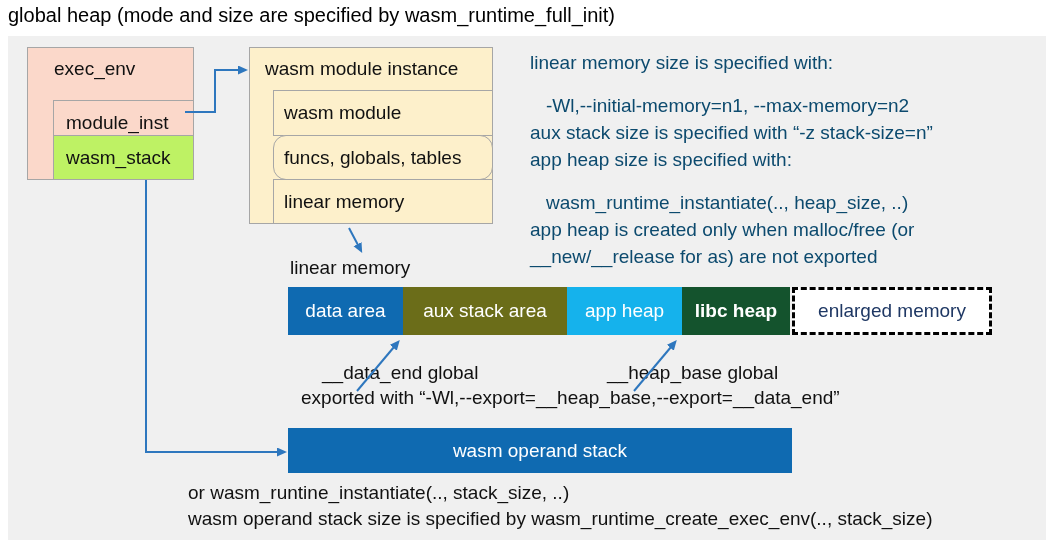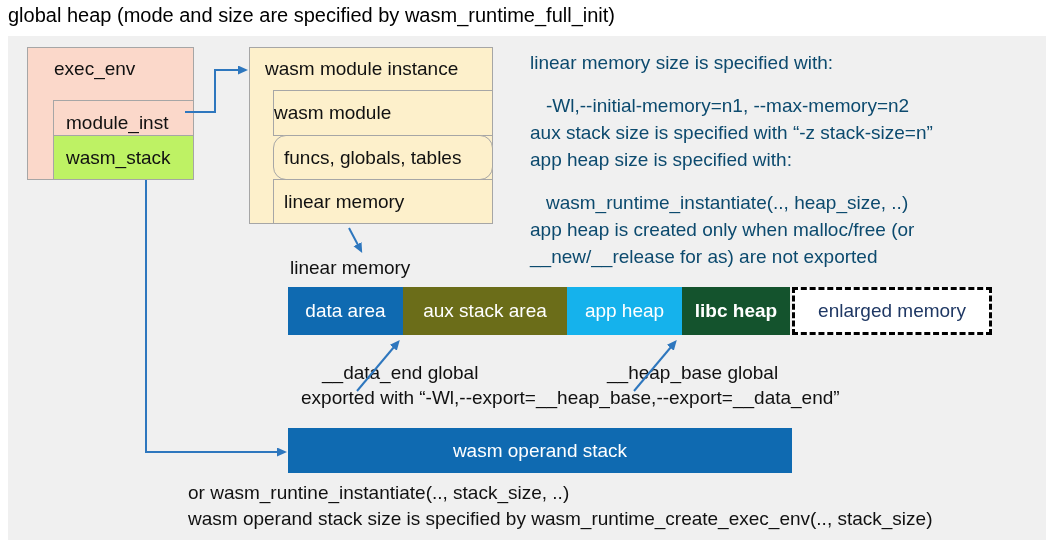--- a/index.html
+++ b/index.html
@@ -15,21 +15,21 @@
 
   
   #exec-box{left:27px;top:47px;width:167px;height:133px;}
   #exec-header{left:27px;top:47px;width:168px;height:44px;padding-left:27px;}
   #exec-row-0{left:53px;top:90px;width:141px;height:46px;padding-left:12px;margin-top:10px;}
   #exec-row-1{left:53px;top:135px;width:141px;height:45px;padding-left:12px;}
 
   
   #mi-box{left:249px;top:47px;width:244px;height:177px;}
   #mi-header{left:249px;top:47px;width:244px;height:44px;padding-left:16px;}
-  #mi-row-0{left:273px;top:90px;width:220px;height:46px;}
+  #mi-row-0{left:273px;top:90px;width:220px;height:46px;padding-left:10px;}
   #mi-row-1{left:273px;top:135px;width:220px;height:45px;padding-left:10px;border-radius:13px;}
   #mi-row-2{left:273px;top:179px;width:220px;height:45px;padding-left:10px;}
 
   
   #notes-right{left:530px;top:49px;width:505px;font-size:19px;line-height:27px;color:#0c4a6e;}
   #notes-right .indent{padding-left:16px;margin-top:16px;}
   #notes-right div{white-space:nowrap;}
 
   
   #lm-label{left:290px;top:257px;font-size:19px;}

